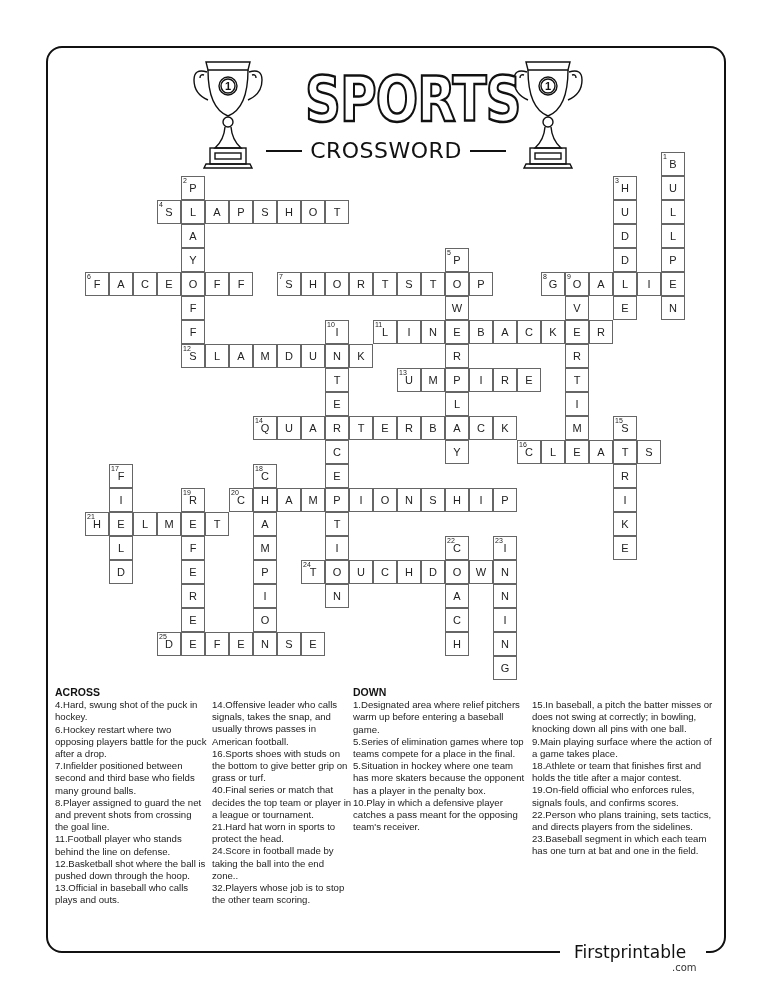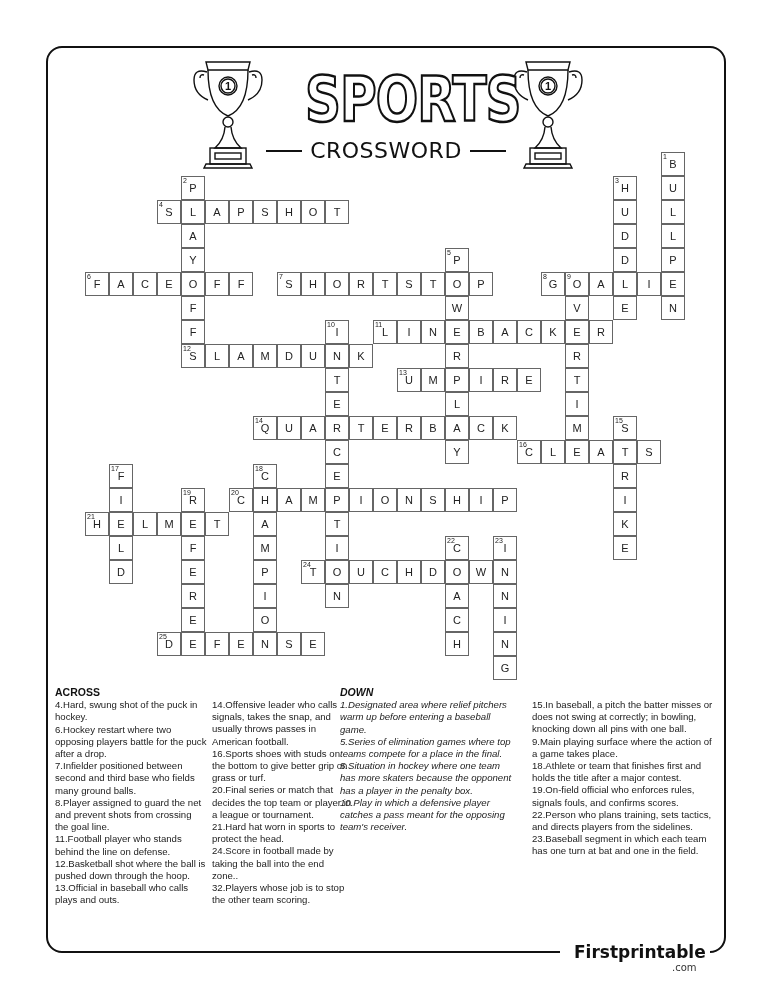--- a/index.html
+++ b/index.html
@@ -10,21 +10,21 @@
   .title-sports{position:absolute;left:305px;top:68px;width:160px;text-align:center;font-family:"DejaVu Sans",sans-serif;font-weight:bold;font-size:50px;letter-spacing:-1px;color:#fff;-webkit-text-stroke:2px #111;transform:scaleY(1.25);transform-origin:top center;line-height:1;}
   .subtitle{position:absolute;left:272px;top:138px;width:228px;display:flex;align-items:center;justify-content:center;gap:8px;}
   .subtitle .line{flex:0 0 36px;height:2px;background:#111;}
   .subtitle .txt{font-family:"DejaVu Sans",sans-serif;font-size:22px;letter-spacing:0.5px;color:#111;}
   .grid{position:absolute;left:85px;top:152px;}
   .cell{position:absolute;width:24px;height:24px;box-sizing:border-box;border:1px solid #666;background:#fff;display:flex;align-items:center;justify-content:center;font-size:11px;color:#222;}
   .cell .num{position:absolute;left:1px;top:0px;font-size:7px;line-height:1;color:#222;}
   .clues{position:absolute;top:686px;font-size:9.6px;line-height:12.2px;color:#222;}
   .clues h3{margin:0 0 1px 0;font-size:10.5px;font-weight:bold;color:#111;}
   .clues p{margin:0;}
-  .brand{position:absolute;left:570px;top:942px;font-family:"DejaVu Sans",sans-serif;font-weight:bold;font-size:17px;color:#111;background:#fff;padding:0 4px;}
+  .brand{position:absolute;left:570px;top:942px;font-family:"DejaVu Sans",sans-serif;font-weight:normal;font-size:17px;color:#111;background:#fff;padding:0 4px;}
   .brand-dot{position:absolute;left:672px;top:962px;font-family:"DejaVu Sans",sans-serif;font-size:10px;color:#333;}
   .bottom-gap{position:absolute;left:560px;top:945px;width:146px;height:16px;background:#fff;}
 </style>
 </head>
 <body>
 
 <div class="frame"></div>
 
 <div class="trophy" style="left:188px;top:56px;">
   <svg viewBox="0 0 80 115" fill="none" stroke="#111" stroke-width="1.4">
@@ -607,27 +607,27 @@
       <p>8.Player assigned to guard the net and prevent shots from crossing the goal line.</p>
       <p>11.Football player who stands behind the line on defense.</p>
       <p>12.Basketball shot where the ball is pushed down through the hoop.</p>
       <p>13.Official in baseball who calls plays and outs.</p>
     </div>
 </div>
 <div class="clues" style="left:212px;top:699px;width:140px;">
   <div id="across-col2">
       <p>14.Offensive leader who calls signals, takes the snap, and usually throws passes in American football.</p>
       <p>16.Sports shoes with studs on the bottom to give better grip on grass or turf.</p>
-      <p>20.Final series or match that decides the top team or player in a league or tournament.</p>
+      <p>40.Final series or match that decides the top team or player in a league or tournament.</p>
       <p>21.Hard hat worn in sports to protect the head.</p>
       <p>24.Score in football made by taking the ball into the end zone..</p>
       <p>32.Players whose job is to stop the other team scoring.</p>
     </div>
 </div>
-<div class="clues" style="left:340px;width:174px;font-style:italic;">
+<div class="clues" style="left:353px;width:174px;">
   <h3>DOWN</h3>
   <div id="down-col1">
       <p>1.Designated area where relief pitchers warm up before entering a baseball game.</p>
       <p>5.Series of elimination games where top teams compete for a place in the final.</p>
       <p>5.Situation in hockey where one team has more skaters because the opponent has a player in the penalty box.</p>
       <p>10.Play in which a defensive player catches a pass meant for the opposing team's receiver.</p>
     </div>
 </div>
 <div class="clues" style="left:532px;top:699px;width:185px;">
   <div id="down-col2">

